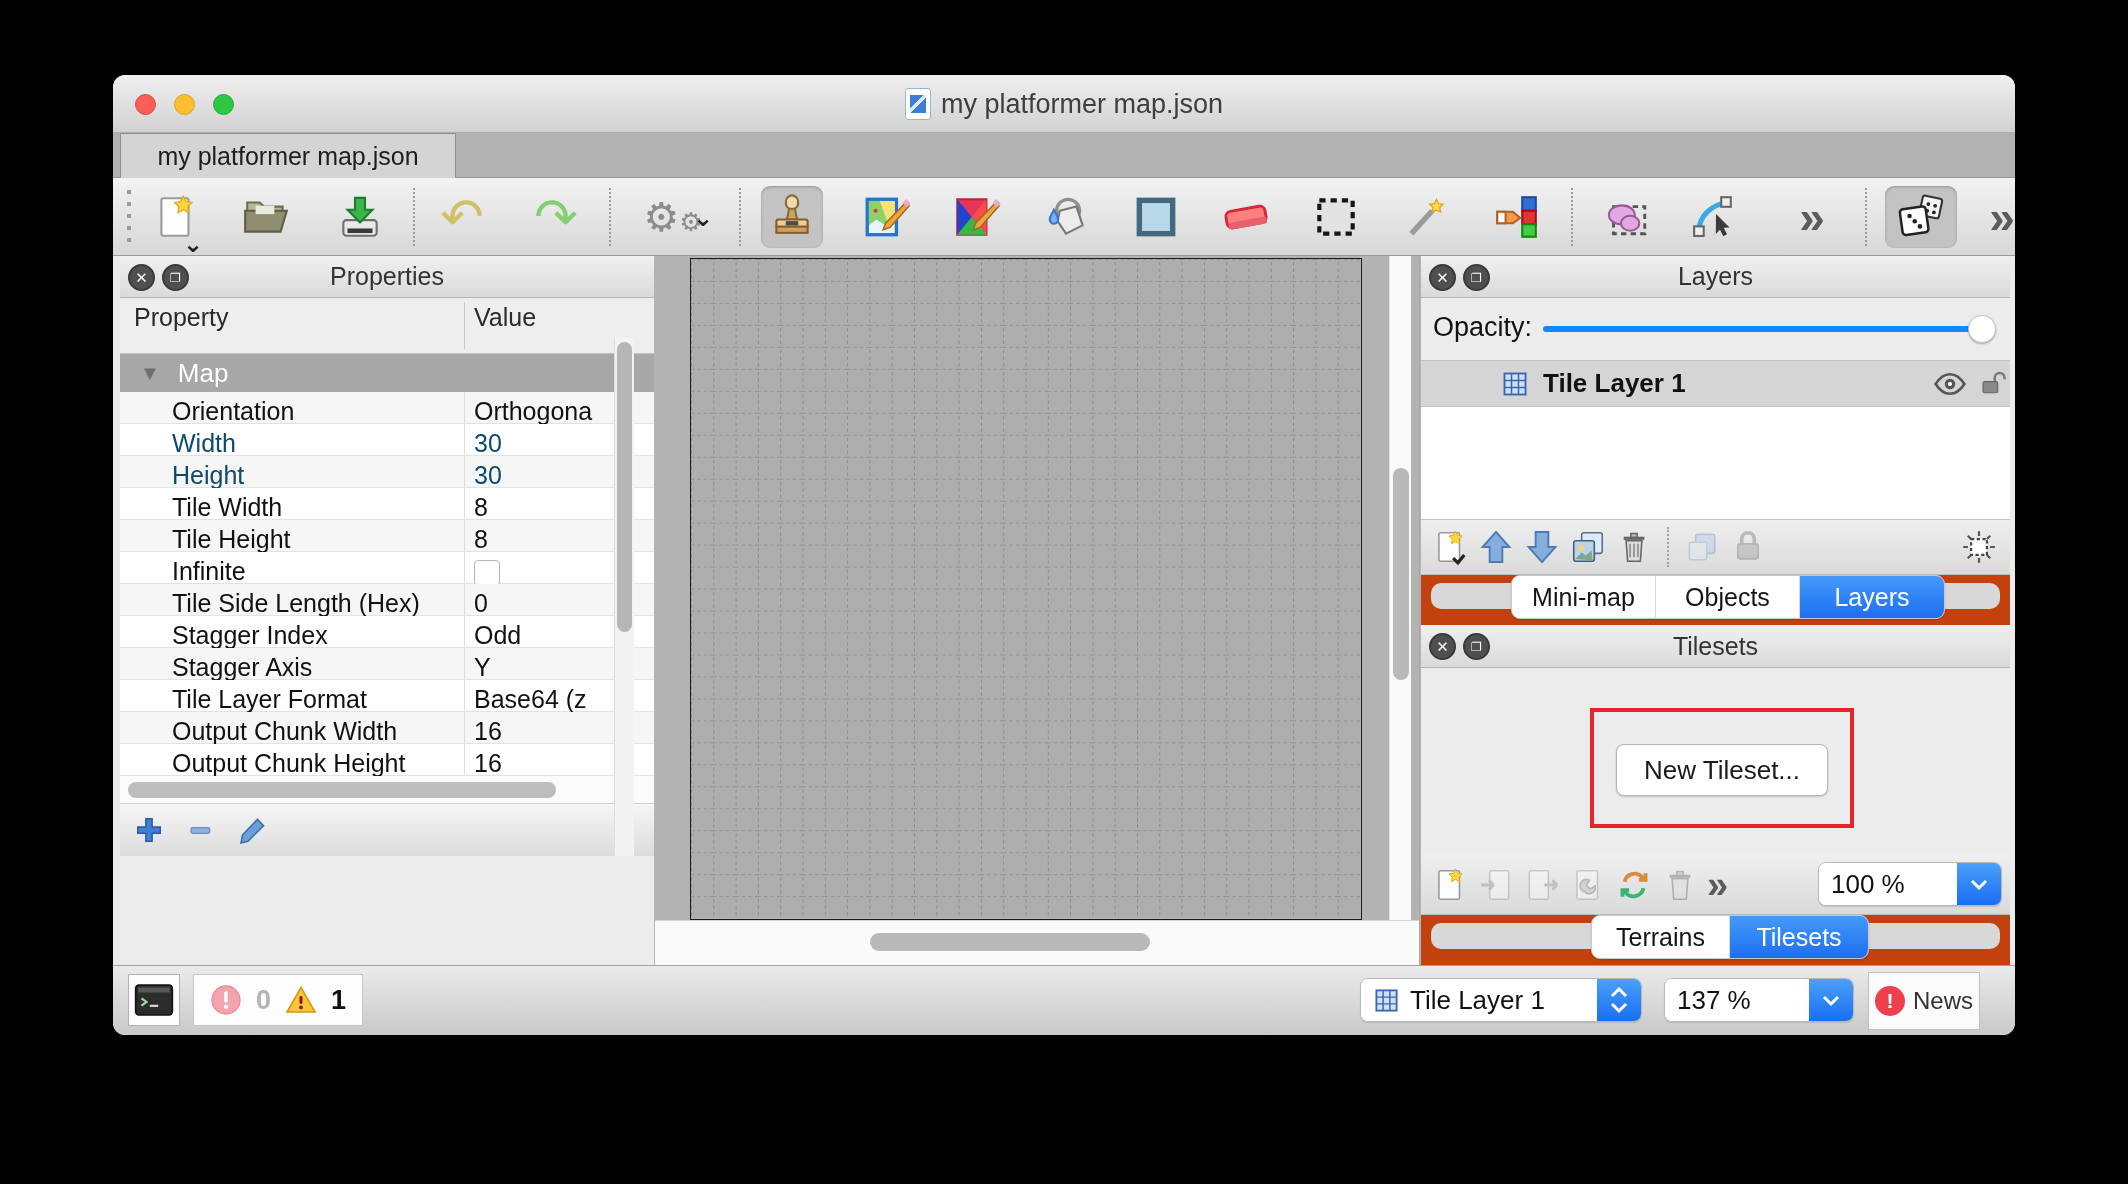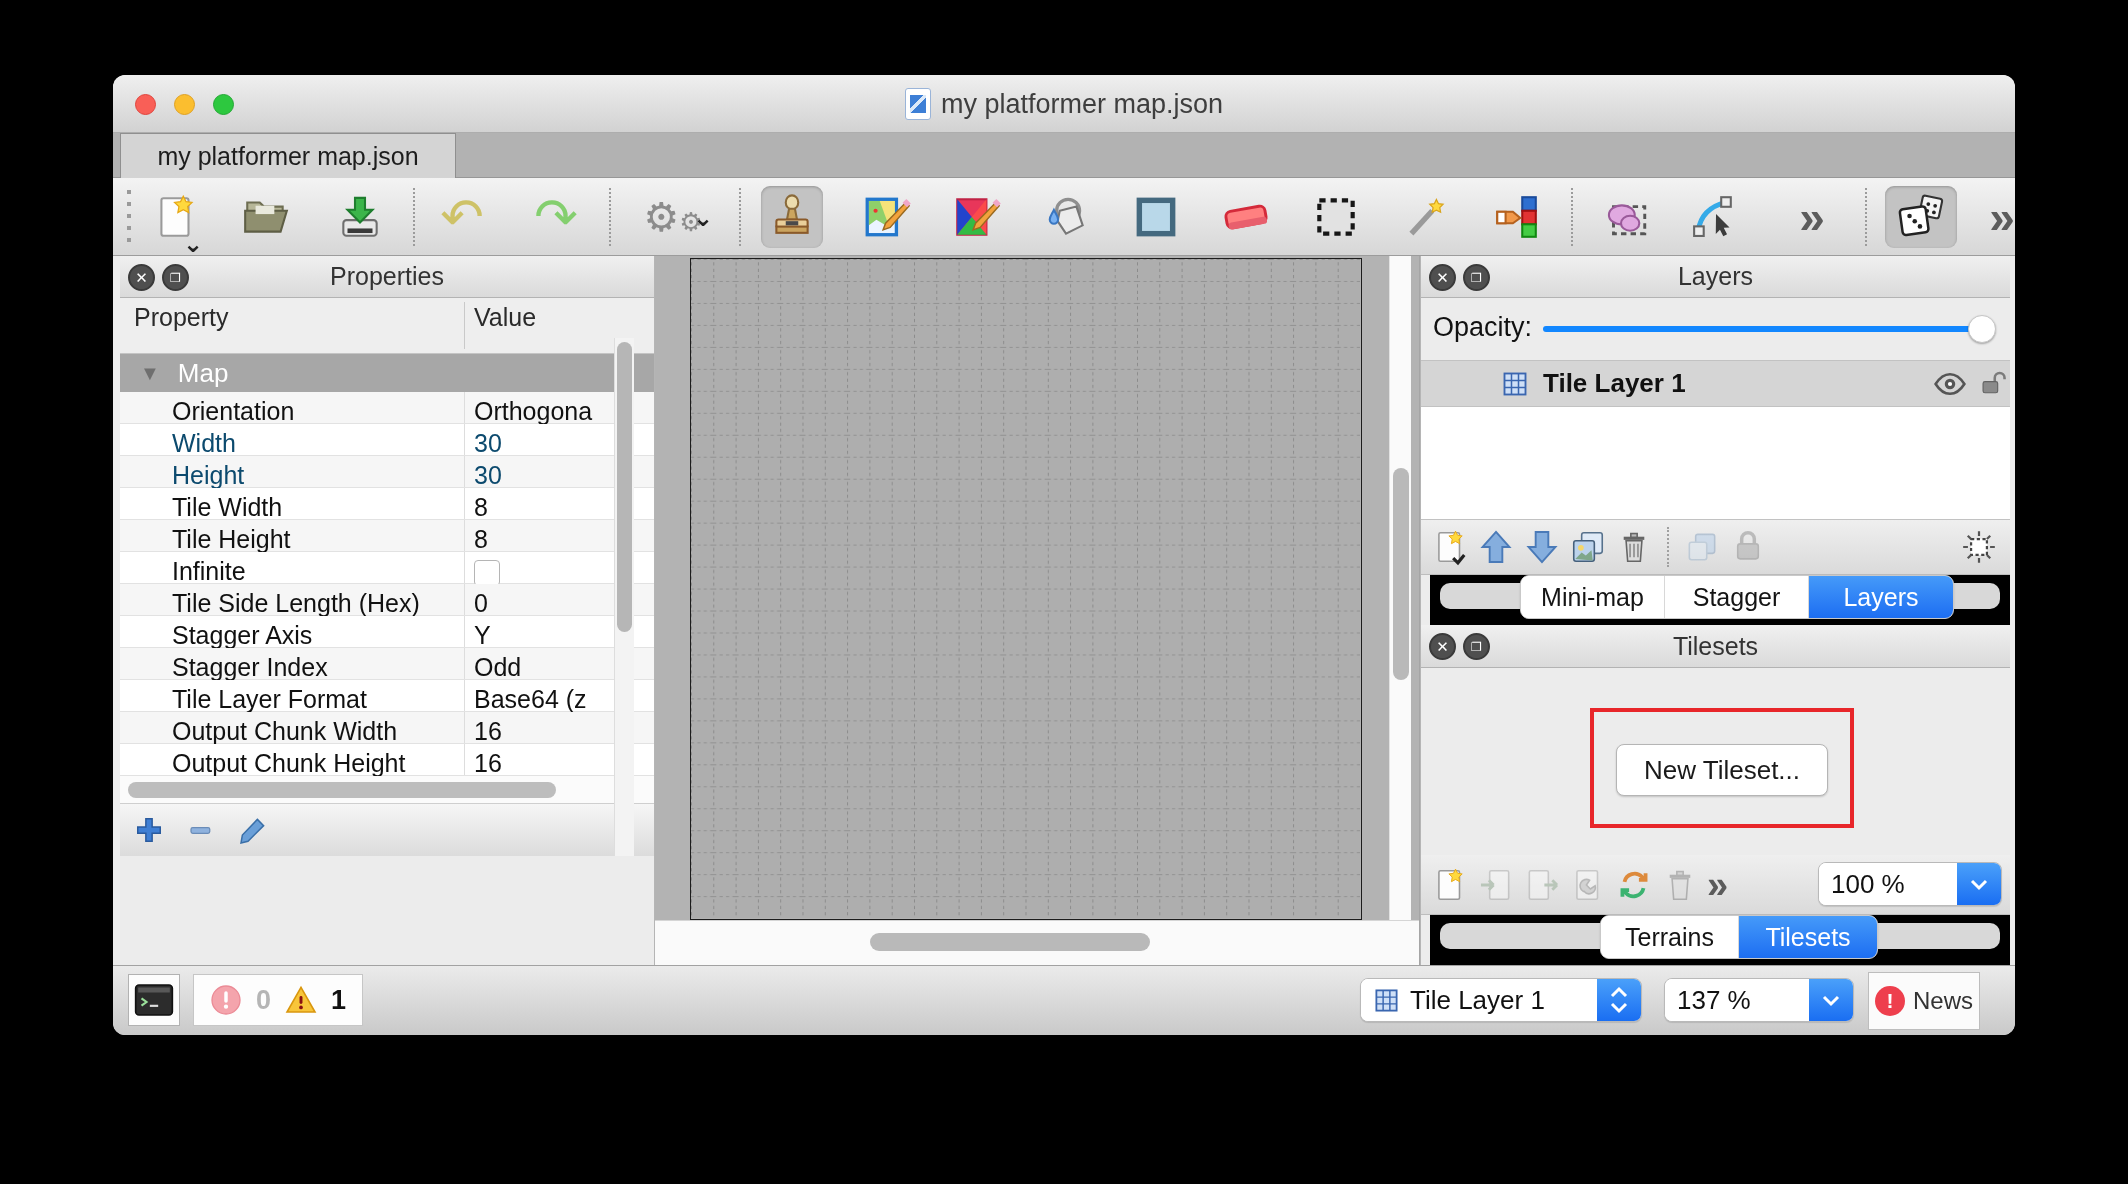--- a/index.html
+++ b/index.html
@@ -83,21 +83,21 @@
   .layer-row{height:46px;background:#d5d5d5;border-bottom:1px solid #c2c2c2;position:relative;display:flex;align-items:center;}
   .layer-row svg.gridic{width:28px;height:28px;margin-left:80px;}
   .layer-name{font-size:26px;font-weight:bold;color:#111;margin-left:14px;}
   .layer-row .eye{position:absolute;left:512px;width:34px;height:30px;}
   .layer-row .unlock{position:absolute;left:558px;width:28px;height:30px;}
   .mini-toolbar{height:55px;background:linear-gradient(#efefef,#dadada);border-bottom:1px solid #bdbdbd;position:relative;display:flex;align-items:center;gap:8px;padding-left:10px;}
   .mini-toolbar svg{width:38px;height:38px;}
   .mini-toolbar .msep{width:0;height:40px;border-left:2px dotted #a0a0a0;margin:0 6px;}
   .dim{opacity:.4;}
   .far-right{position:absolute;right:12px;top:8px;}
-  .seg-row{height:50px;position:relative;background:#000000;margin-left:9px;}
+  .seg-row{height:50px;position:relative;background:#c2410c;}
   .seg-groove{position:absolute;left:10px;right:10px;top:8px;height:26px;background:#d8d8d8;border-radius:10px;}
   .segctl{position:absolute;top:0;height:44px;display:flex;border-radius:9px;overflow:hidden;
     border:1px solid #c9c9c9;background:#fff;box-shadow:0 1px 2px rgba(0,0,0,.15);}
   .seg{display:flex;align-items:center;justify-content:center;font-size:25px;color:#141414;background:#fff;border-right:1px solid #d8d8d8;}
   .seg:last-child{border-right:none;}
   .seg.active{background:linear-gradient(#459af9,#1d6ef2);color:#fff;}
   .tilesets-body{height:187px;background:#ececec;position:relative;}
   .red-rect{position:absolute;left:169px;top:40px;width:264px;height:120px;border:4px solid #e8262a;}
   .new-tileset-btn{position:absolute;left:22px;top:32px;width:212px;height:52px;background:#fff;
     border:1px solid #b5b5b5;border-radius:8px;box-shadow:0 1px 2px rgba(0,0,0,.18);
@@ -332,28 +332,28 @@
           <span class="lbl">Infinite</span>
           <span class="vdiv"></span>
           <span class="val"><span style="display:inline-block;width:26px;height:26px;border:1.5px solid #b5b5b5;border-radius:4px;background:#fff;margin-top:3px"></span></span>
         </div>
       <div class="prow">
           <span class="lbl">Tile Side Length (Hex)</span>
           <span class="vdiv"></span>
           <span class="val">0</span>
         </div>
       <div class="prow">
+          <span class="lbl">Stagger Index</span>
+          <span class="vdiv"></span>
+          <span class="val">Odd</span>
+        </div>
+      <div class="prow">
           <span class="lbl">Stagger Axis</span>
           <span class="vdiv"></span>
           <span class="val">Y</span>
-        </div>
-      <div class="prow">
-          <span class="lbl">Stagger Index</span>
-          <span class="vdiv"></span>
-          <span class="val">Odd</span>
         </div>
       <div class="prow">
           <span class="lbl">Tile Layer Format</span>
           <span class="vdiv"></span>
           <span class="val">Base64 (z</span>
         </div>
       <div class="prow">
           <span class="lbl">Output Chunk Width</span>
           <span class="vdiv"></span>
           <span class="val">16</span>
@@ -473,21 +473,21 @@
       <svg class="far-right" viewBox="0 0 24 24" style="width:38px;height:38px">
           <rect x="7" y="7" width="10" height="10" fill="#fff" stroke="#444" stroke-width="1.4" stroke-dasharray="2 1.6"></rect>
           <path d="M12 2v3M12 19v3M2 12h3M19 12h3M4.9 4.9L7 7M17 17l2.1 2.1M19.1 4.9L17 7M7 17l-2.1 2.1" stroke="#555" stroke-width="1.4"></path>
         </svg>
     </div>
 
     <div class="seg-row">
       <div class="seg-groove"></div>
       <div class="segctl" style="left:90px;width:434px">
         <div class="seg" style="width:144px">Mini-map</div>
-        <div class="seg" style="width:144px">Stagger</div>
+        <div class="seg" style="width:144px">Objects</div>
         <div class="seg active" style="width:144px">Layers</div>
       </div>
     </div>
 
     <div class="dock-header" style="height:43px">
       <span class="dock-btn close">✕</span>
       <span class="dock-btn float">❐</span>
       <span class="dock-title">Tilesets</span>
     </div>
 

